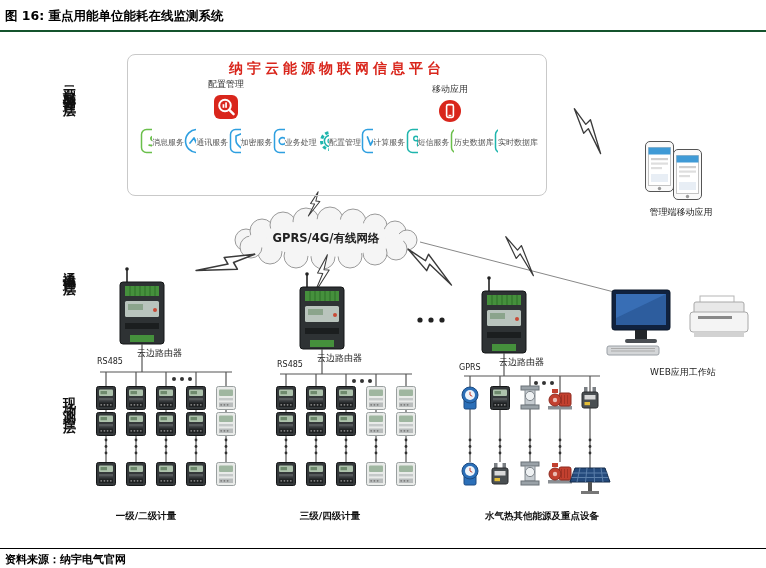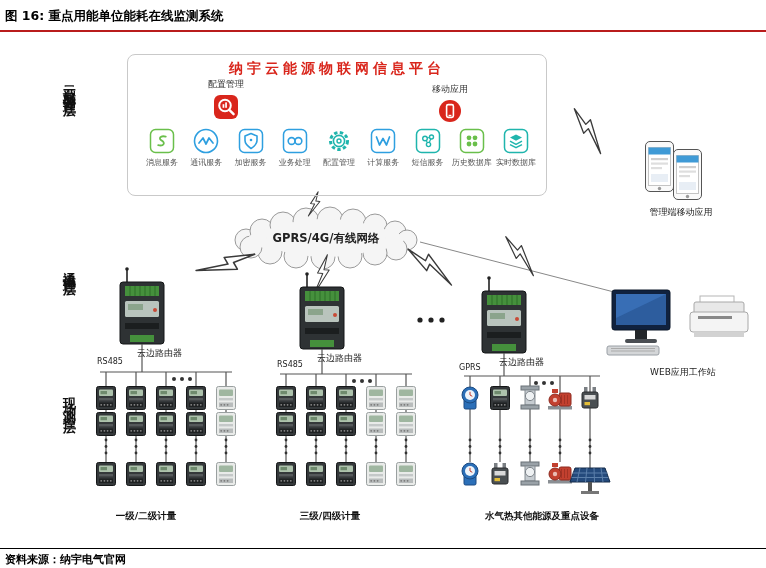--- a/index.html
+++ b/index.html
@@ -1,25 +1,25 @@
 <!DOCTYPE html>
 <html><head>
 <meta charset="utf-8">
 <style>
   html,body{margin:0;padding:0}
   body{width:766px;height:568px;background:#fff;font-family:"DejaVu Sans","Liberation Sans",sans-serif}
   .page{position:relative;width:766px;height:568px;overflow:hidden;background:#fff}
-  .hdr{position:absolute;top:0;left:0;right:0;padding:8px 6px 5px 5px;border-bottom:2px solid #b91c1c;font-size:12.5px;font-weight:bold;color:#000;box-sizing:border-box}
+  .hdr{position:absolute;top:0;left:0;right:0;padding:8px 6px 5px 5px;border-bottom:2px solid #14532d;font-size:12.5px;font-weight:bold;color:#000;box-sizing:border-box}
   .ftr{position:absolute;left:0;right:0;bottom:0;height:20px;border-top:1.5px solid #000;padding:3px 16px 0 5px;font-size:11px;font-weight:bold;color:#000;box-sizing:border-box}
   .abs{position:absolute}
   .c{text-align:center}
   .vert{position:absolute;writing-mode:vertical-rl;text-orientation:upright;font-size:13px;font-weight:600;color:#111}
   .plat{position:absolute;left:127px;top:54px;width:420px;height:142px;border:1px solid #c9c9c9;border-radius:8px;background:transparent;box-sizing:border-box}
   .svcrow{position:absolute;left:140px;top:128px;width:398px;display:flex;justify-content:space-between}
-  .svc{width:44px;display:flex;flex-direction:column;align-items:center}
+  .svc{width:44px;display:flex;flex-direction:row;align-items:center}
   .svc .t{margin-top:3px;font-size:8px;color:#555;white-space:nowrap}
   .small{font-size:9px;color:#333}
   .tiny{position:absolute;font-size:8px;color:#222}
   .glbl{font-size:9.5px;font-weight:600;color:#111}
   .gwlbl{position:absolute;text-align:right;font-size:9px;color:#222}
 </style>
 </head>
 <body>
 
 <div class="page">

